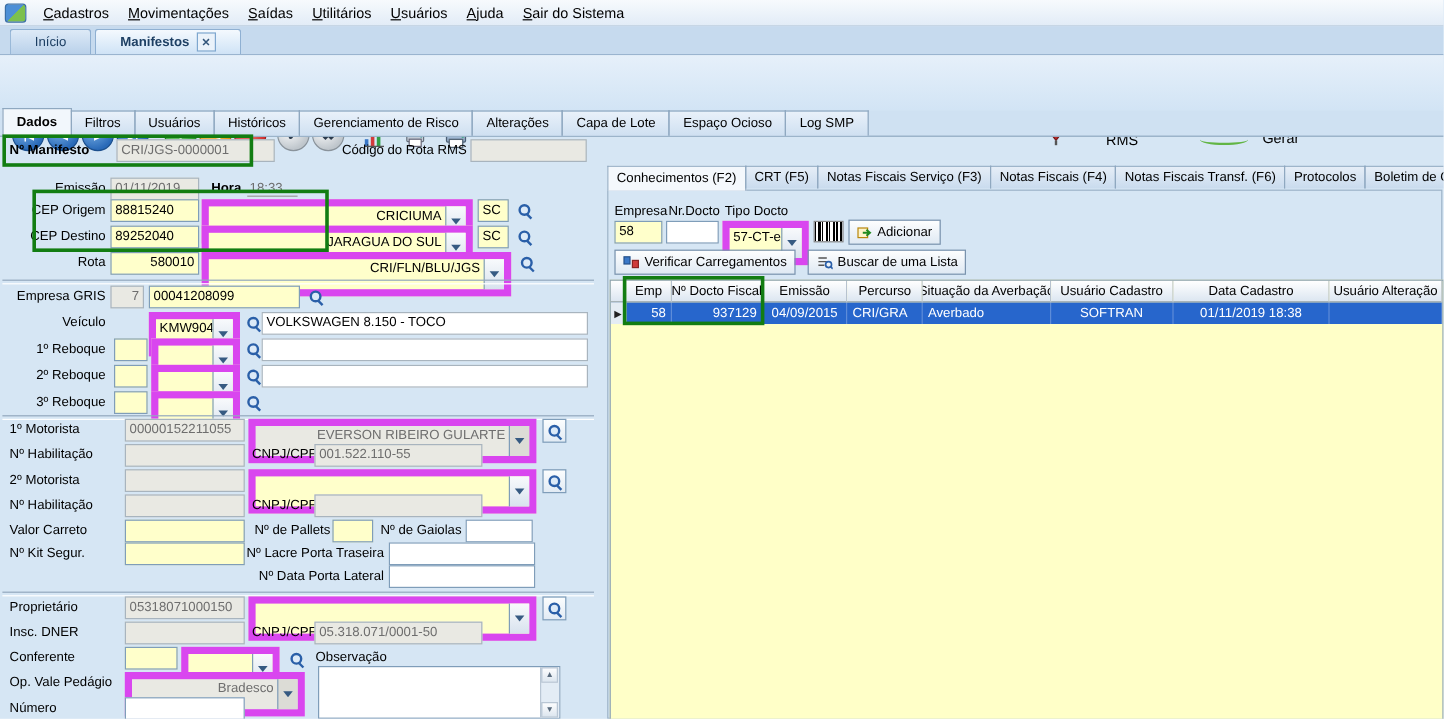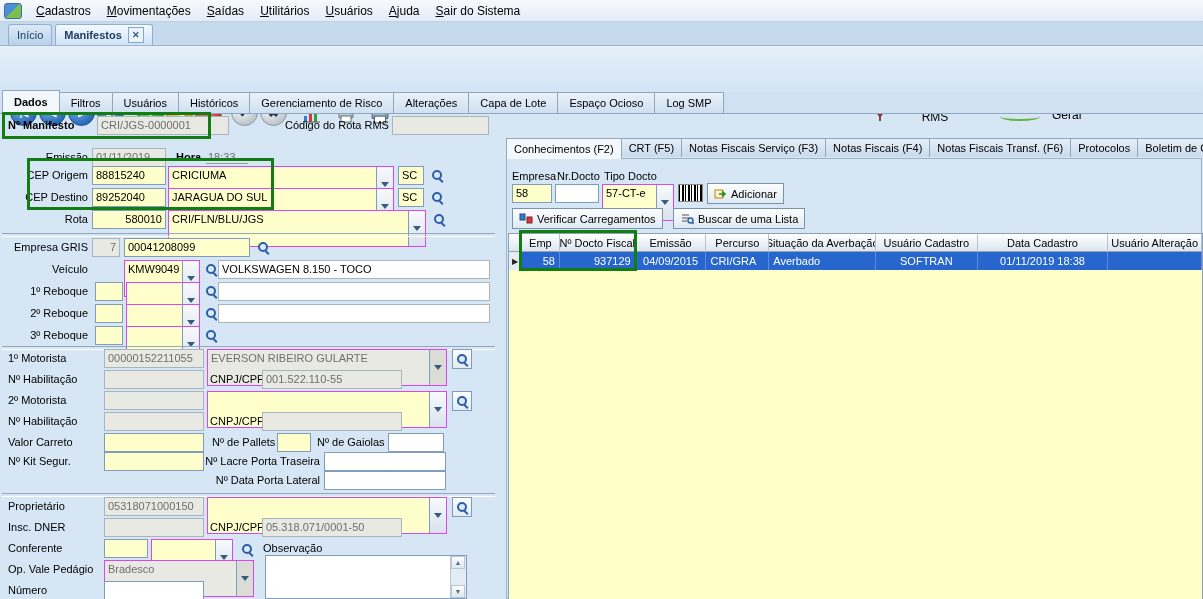--- a/index.html
+++ b/index.html
@@ -5,21 +5,21 @@
   html,body{margin:0;padding:0;}
   #app{position:relative;width:1203px;height:599px;background:#d6e6f4;font-family:"Liberation Sans",sans-serif;font-size:11px;color:#000;overflow:hidden;}
 
   
   .menubar{position:absolute;left:0;top:0;width:100%;height:22px;background:linear-gradient(#f7fafd,#e2ecf7);border-bottom:1px solid #c2d1e2;display:flex;align-items:center;padding-left:4px;box-sizing:border-box;gap:2px;font-size:12px;}
   .appicon{width:16px;height:14px;background:linear-gradient(135deg,#4d8fd6 0 50%,#7cc04e 50% 100%);border:1px solid #3a6ea5;border-radius:3px;margin-right:5px;}
   .mitem{padding:2px 7px;cursor:default;display:inline-block;}
   .mitem::first-letter{text-decoration:underline;}
 
   .doctabs{position:absolute;left:0;top:22px;width:100%;height:24px;background:#c6daee;border-bottom:1px solid #9ab4cf;display:flex;align-items:flex-end;padding-left:8px;box-sizing:border-box;gap:3px;}
-  .dtab{height:20px;display:flex;align-items:center;gap:6px;padding:0 8px;background:linear-gradient(#ddeaf7,#b9d1ea);border:1px solid #8fb0d2;border-bottom:none;border-radius:3px 3px 0 0;color:#1d3f63;}
+  .dtab{height:20px;display:flex;align-items:center;gap:6px;padding:0 20px;background:linear-gradient(#ddeaf7,#b9d1ea);border:1px solid #8fb0d2;border-bottom:none;border-radius:3px 3px 0 0;color:#1d3f63;}
   .dtab.active{background:linear-gradient(#f4f9fe,#cfe3f6);font-weight:bold;}
   .tclose{width:14px;height:14px;border:1px solid #7ea7cf;background:#eaf2fa;display:flex;align-items:center;justify-content:center;font-size:9px;color:#33557a;}
 
   .toolbar{position:absolute;left:0;top:46px;width:100%;height:46px;background:linear-gradient(#e6f0fa,#d2e4f5);}
   .tbtn{position:absolute;top:53px;width:27px;height:27px;border-radius:50%;display:flex;align-items:center;justify-content:center;color:#fff;font-size:11px;font-weight:bold;box-sizing:border-box;}
   .tbtn.blue{background:radial-gradient(circle at 35% 30%,#7db4e8,#2a6ab8 72%);border:1px solid #1c4f8d;}
   .tbtn.green{background:radial-gradient(circle at 35% 30%,#8fd98f,#2a9b2a 72%);border:1px solid #1d7a1d;font-size:16px;}
   .tbtn.orange{background:radial-gradient(circle at 35% 30%,#ffd98a,#e8960f 72%);border:1px solid #b06f08;font-size:13px;}
   .tbtn.red{background:radial-gradient(circle at 35% 30%,#f59a9a,#cf2b2b 72%);border:1px solid #9c1f1f;font-size:15px;}
   .tbtn.silver{background:radial-gradient(circle at 35% 30%,#ffffff,#bfc6cc 72%);border:1px solid #8a939b;color:#2b3b4d;font-size:13px;}
@@ -45,21 +45,21 @@
   .lr{left:200px;width:120px;text-align:right;}
   .bold{font-weight:bold;}
   .inp{position:absolute;height:19px;border:1px solid #7f9db9;background:#fff;padding:2px 3px;box-sizing:border-box;white-space:nowrap;overflow:hidden;}
   .yellow{background:#ffffcb;}
   .dis{background:#e9e9e3;color:#6e6e6e;border-color:#a8b4be;}
   .ro{border-color:#a8b4be;}
   .num{text-align:right;}
   .ia{left:92px;width:74px;}
   .ib{left:104px;width:100px;}
   .ic{left:262px;width:140px;}
-  .combo{position:absolute;height:37px;border:1px solid #d946ef;background:#fff;display:flex;box-sizing:border-box;}
+  .combo{position:absolute;height:37px;border:6px solid #d946ef;background:#fff;display:flex;box-sizing:border-box;text-align:right;}
   .combo.yellow{background:#ffffcb;}
   .combo.dis{background:#e9e9e3;}
   .cval{flex:1;padding:2px 3px;overflow:hidden;white-space:nowrap;}
   .combo.dis .cval{color:#6e6e6e;}
   .carr{width:16px;border-left:1px solid #7f9db9;background:linear-gradient(#f8fafc,#d8e2ee);display:flex;align-items:center;justify-content:center;}
   .combo.dis .carr{background:#dcdcd6;}
   .carr i{width:0;height:0;border-left:4px solid transparent;border-right:4px solid transparent;border-top:5px solid #365a82;}
   .cb{left:207px;width:240px;}
   .mag{position:relative;width:13px;height:13px;display:inline-block;}
   .mag::before{content:"";position:absolute;left:1px;top:1px;width:6px;height:6px;border:2px solid #2a5fa8;border-radius:50%;background:#dceaf8;}

